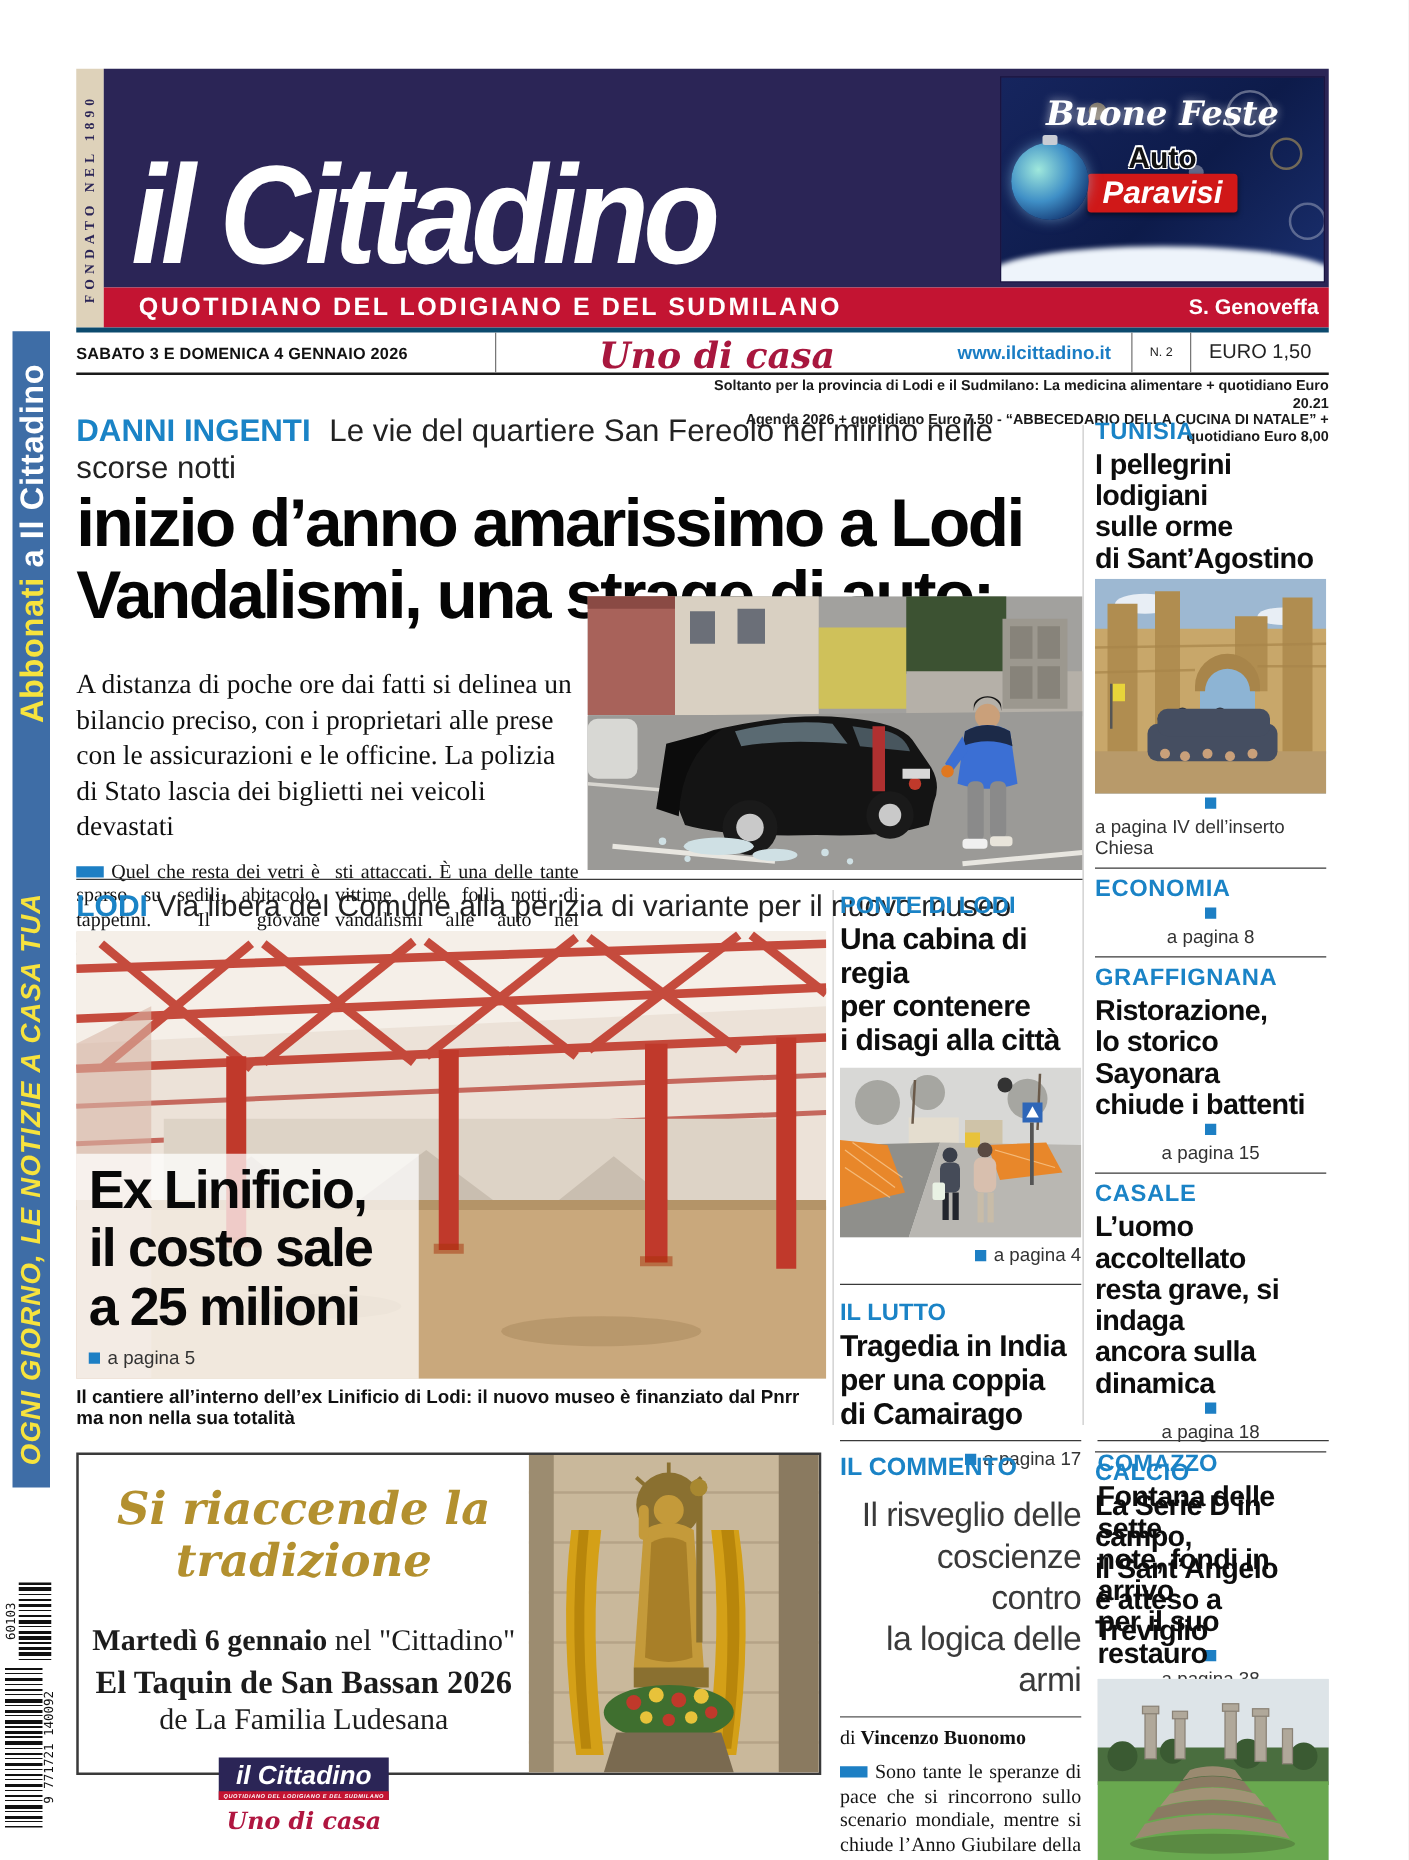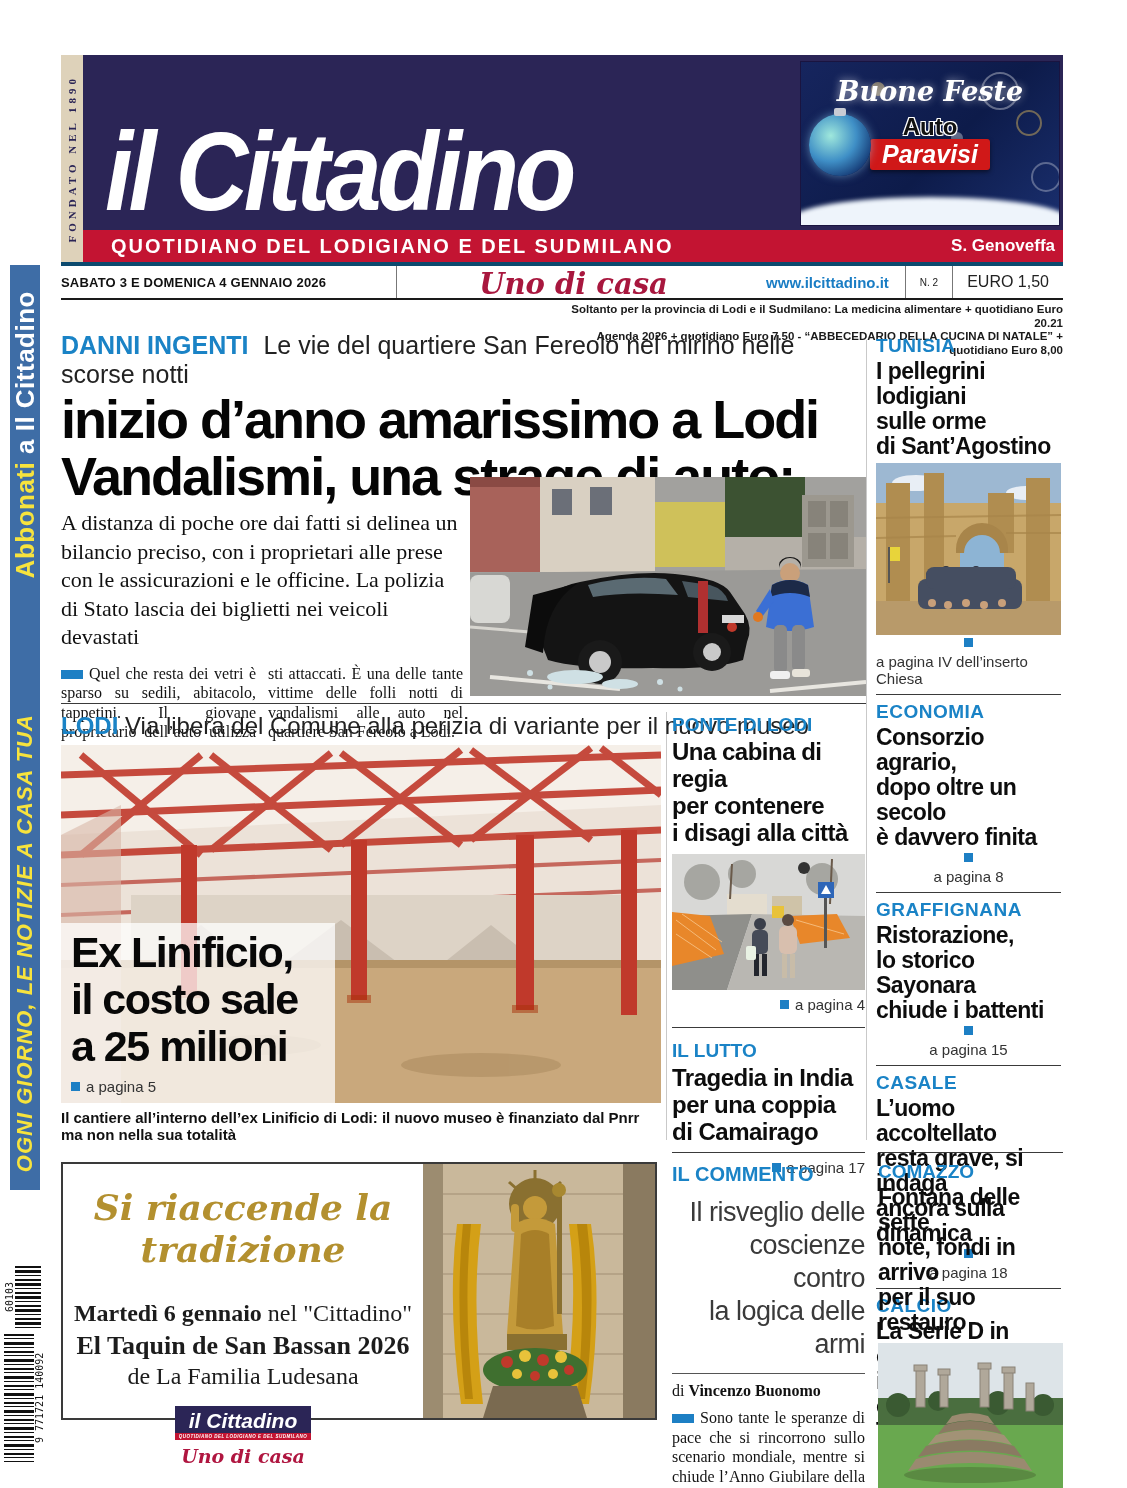--- a/index.html
+++ b/index.html
@@ -82,21 +82,21 @@
   .pref.right{justify-content:flex-end;}
   .hline{border:none;border-top:1px solid #3a3a3a;margin:0;}
   .vrule{position:absolute;width:0;border-left:1px solid #c9c9c9;}
 
   
   #main-col{position:absolute;left:61px;top:331px;width:805px;}
   .kicker-row{font-size:25px;}
   .kicker-row .kicker{margin-right:8px;}
   .kicker-row .ktext{color:#222;font-weight:400;}
   #lead-headline{margin-top:2px;font-size:54px;line-height:57px;font-weight:900;letter-spacing:-2px;color:#050505;}
-  #lead-deck{margin-top:4px;width:402px;font-family:"Liberation Serif",serif;font-size:22px;line-height:28.5px;color:#101010;}
+  #lead-deck{margin-top:28px;width:402px;font-family:"Liberation Serif",serif;font-size:22px;line-height:28.5px;color:#101010;}
   #lead-body{margin-top:12px;width:402px;display:flex;gap:12px;font-family:"Liberation Serif",serif;
              font-size:16px;line-height:19.5px;text-align:justify;color:#141414;}
   #lead-body .col{flex:1;}
   #lead-body .sq{width:22px;height:9px;background:#1d7fc4;display:inline-block;margin-right:6px;}
   #lead-body .pref{margin-top:6px;}
 
   .photo{display:block;}
   #photo-vandalism{position:absolute;left:409px;top:146px;}
   #rule-main{position:absolute;left:0;top:372px;width:805px;}
   #lodi-row{position:absolute;left:0;top:381px;font-size:24px;white-space:nowrap;}
@@ -479,23 +479,20 @@
         </g>
       </g>
     </svg>
     <div class="pref">
         <span class="sq"></span>
         <span>a pagina IV dell’inserto Chiesa</span>
       </div>
     <hr class="hline">
 
     <span class="kicker">ECONOMIA</span>
-    <div class="h-right ml">Consorzio agrario,
-dopo oltre un secolo
-è davvero finita</div>
     <div class="pref">
         <span class="sq"></span>
         <span>a pagina 8</span>
       </div>
     <hr class="hline">
 
     <span class="kicker">GRAFFIGNANA</span>
     <div class="h-right ml">Ristorazione,
 lo storico Sayonara
 chiude i battenti</div>

